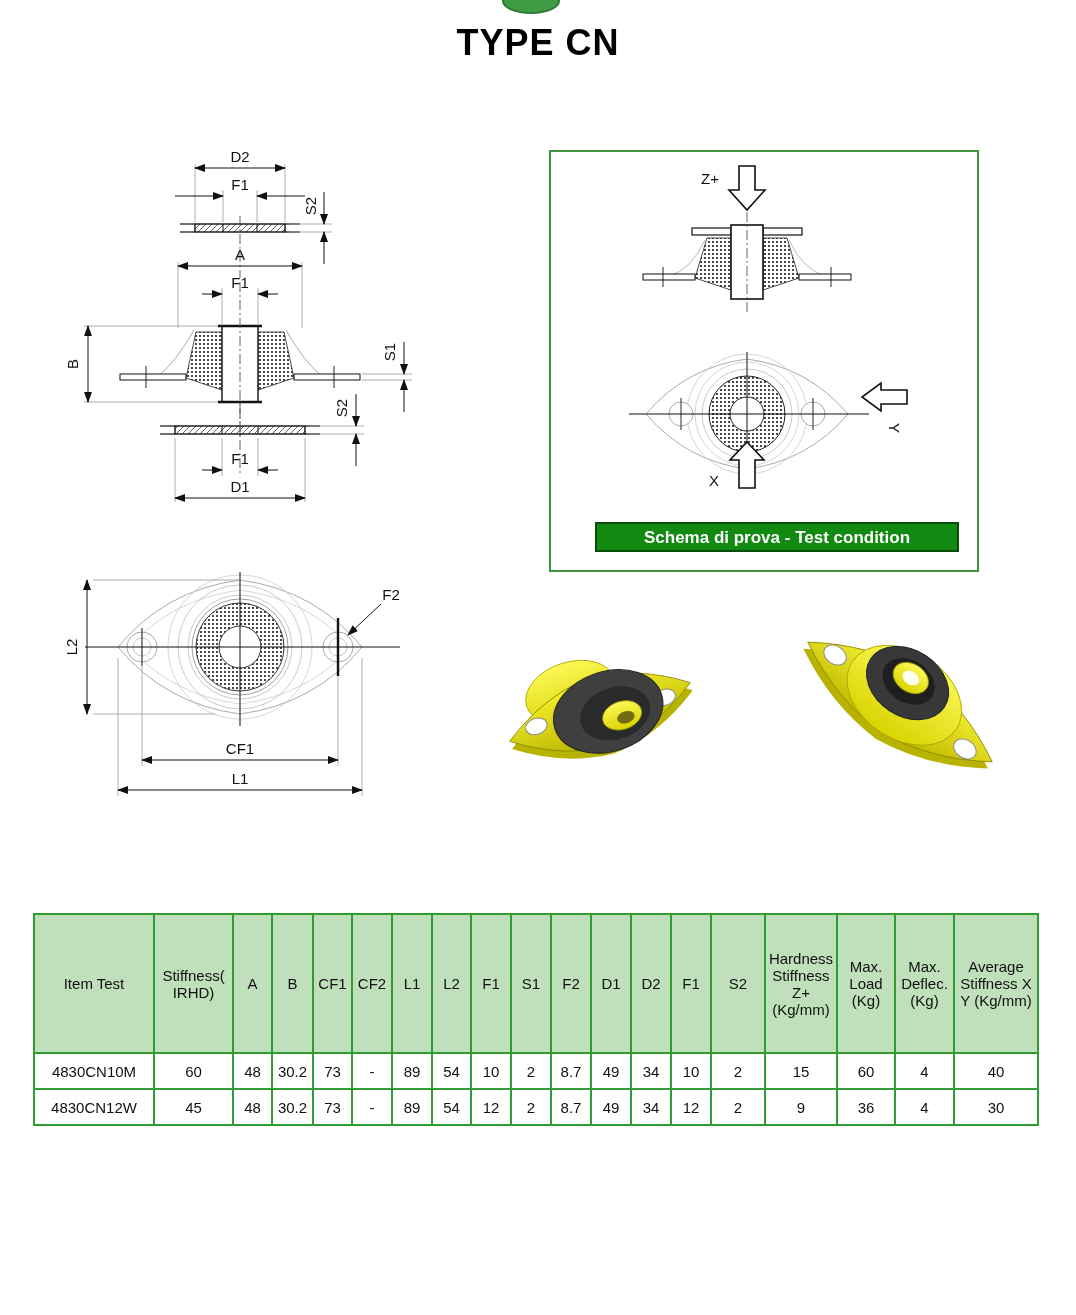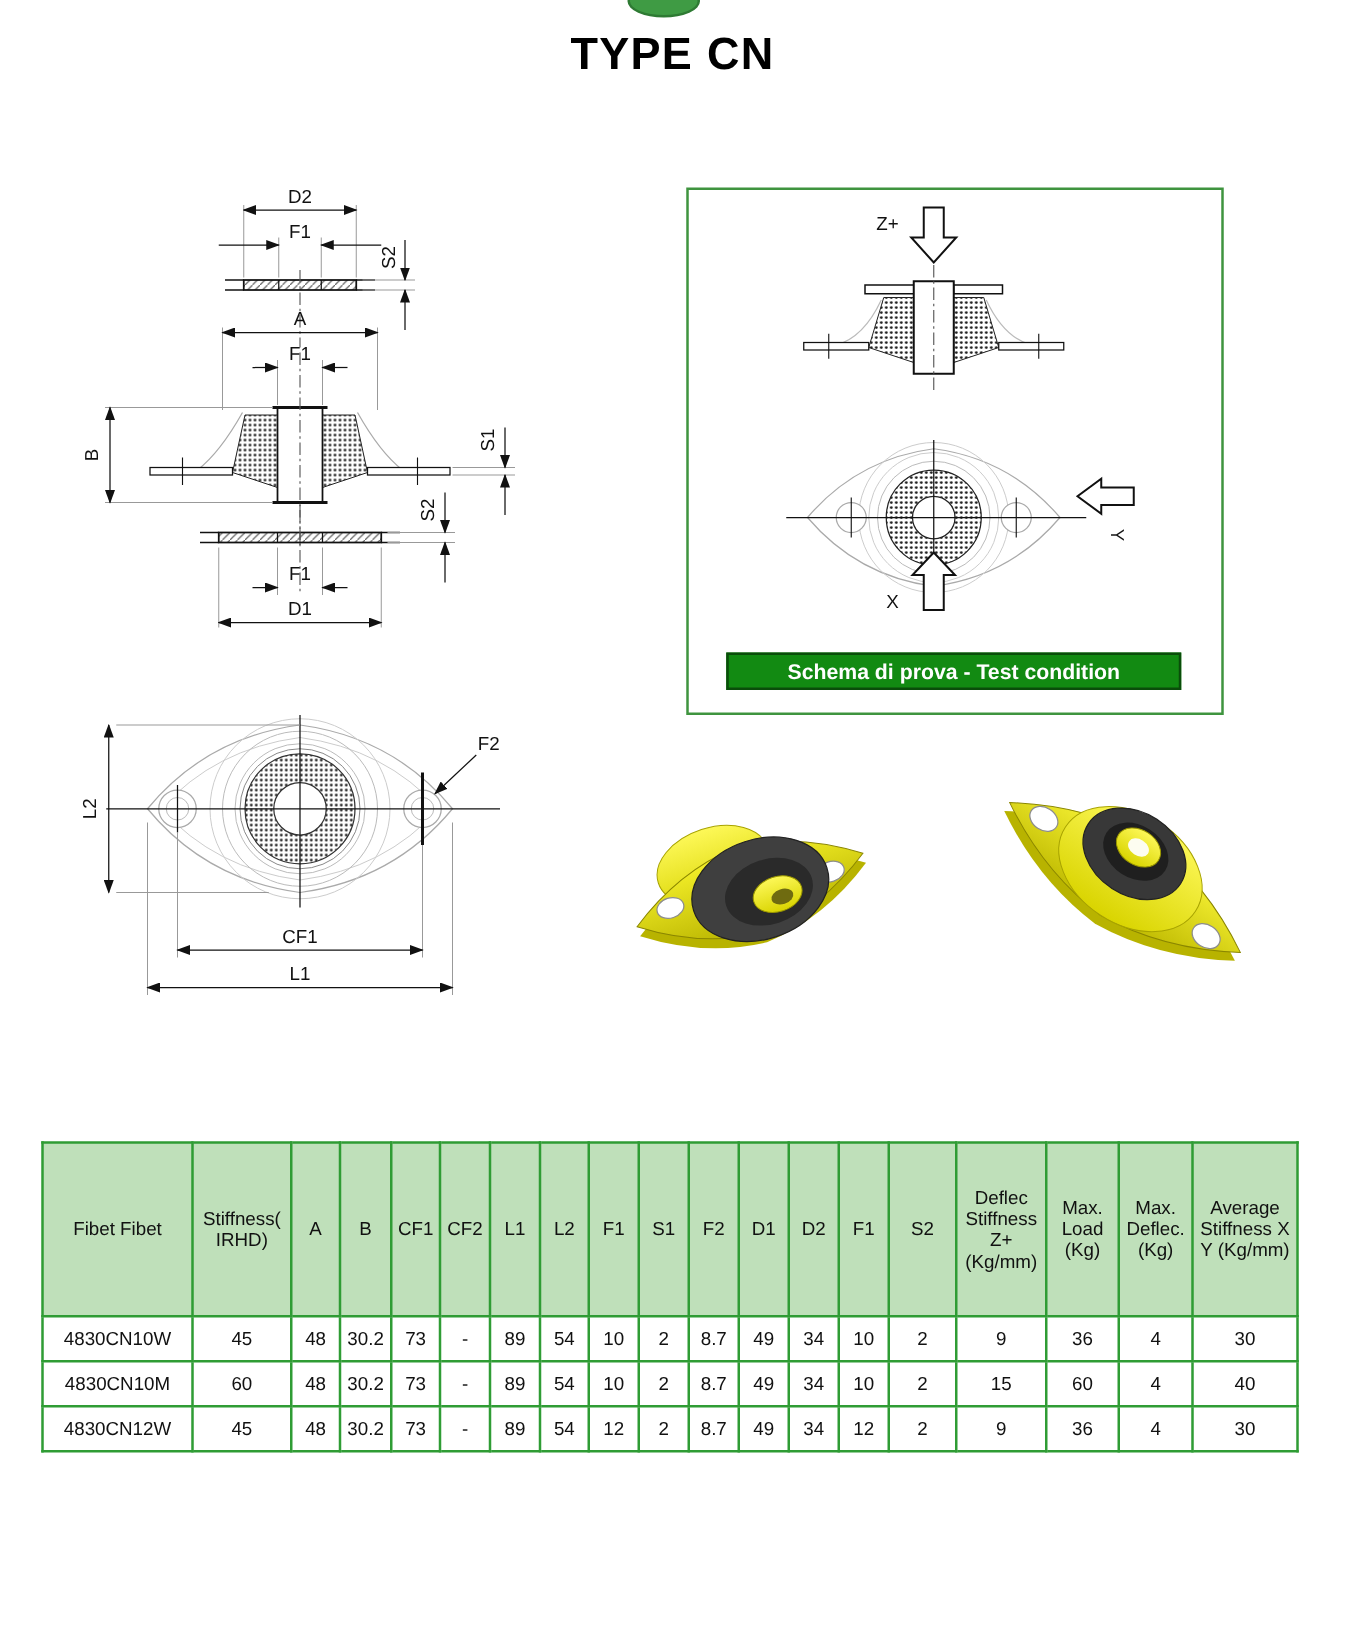--- a/index.html
+++ b/index.html
@@ -14,21 +14,21 @@
   .page-title{
     position:absolute; top:22px; left:0; width:1076px; text-align:center;
     font-size:36px; font-weight:bold; letter-spacing:1px; color:#000;
   }
   svg text{ font-family:"Liberation Sans", sans-serif; font-size:15px; fill:#111; }
   .test-box{
     position:absolute; left:549px; top:150px; width:430px; height:422px;
     border:2px solid var(--box-border, #3f943f); background:#fff; box-sizing:border-box;
   }
   .test-banner{
-    position:absolute; left:30px; bottom:18px; width:364px; height:30px;
+    position:absolute; left:44px; bottom:18px; width:364px; height:30px;
     background:var(--banner-bg, #128a12); border:2px solid #0a4d0a;
     color:#fff; font-size:17px; font-weight:bold; text-align:center; line-height:28px;
     box-sizing:border-box;
   }
   table.spec-table{
     position:absolute; left:33px; top:913px; width:1006px;
     border-collapse:collapse; table-layout:fixed; background:#fff;
   }
   table.spec-table th{
     background:var(--header-bg, #bfe0ba);
@@ -317,63 +317,42 @@
       <col style="width:40px">
         <col style="width:40px">
         <col style="width:54px">
         <col style="width:72px">
       <col style="width:58px">
         <col style="width:59px">
         <col style="width:84px">
     </colgroup>
     <thead>
       <tr>
-          <th>Fibet Fibet</th>
+          <th>Item Test</th>
           <th>Stiffness( IRHD)</th>
           <th>A</th>
           <th>B</th>
           <th>CF1</th>
           <th>CF2</th>
           <th>L1</th>
           <th>L2</th>
           <th>F1</th>
           <th>S1</th>
           <th>F2</th>
           <th>D1</th>
           <th>D2</th>
           <th>F1</th>
           <th>S2</th>
-          <th>Deflec Stiffness Z+ (Kg/mm)</th>
+          <th>Hardness Stiffness Z+ (Kg/mm)</th>
           <th>Max. Load (Kg)</th>
           <th>Max. Deflec. (Kg)</th>
           <th>Average Stiffness X Y (Kg/mm)</th>
         </tr>
     </thead>
     <tbody>
-        <tr>
-          <td>4830CN10W</td>
-          <td>45</td>
-          <td>48</td>
-          <td>30.2</td>
-          <td>73</td>
-          <td>-</td>
-          <td>89</td>
-          <td>54</td>
-          <td>10</td>
-          <td>2</td>
-          <td>8.7</td>
-          <td>49</td>
-          <td>34</td>
-          <td>10</td>
-          <td>2</td>
-          <td>9</td>
-          <td>36</td>
-          <td>4</td>
-          <td>30</td>
-        </tr>
         <tr>
           <td>4830CN10M</td>
           <td>60</td>
           <td>48</td>
           <td>30.2</td>
           <td>73</td>
           <td>-</td>
           <td>89</td>
           <td>54</td>
           <td>10</td>

